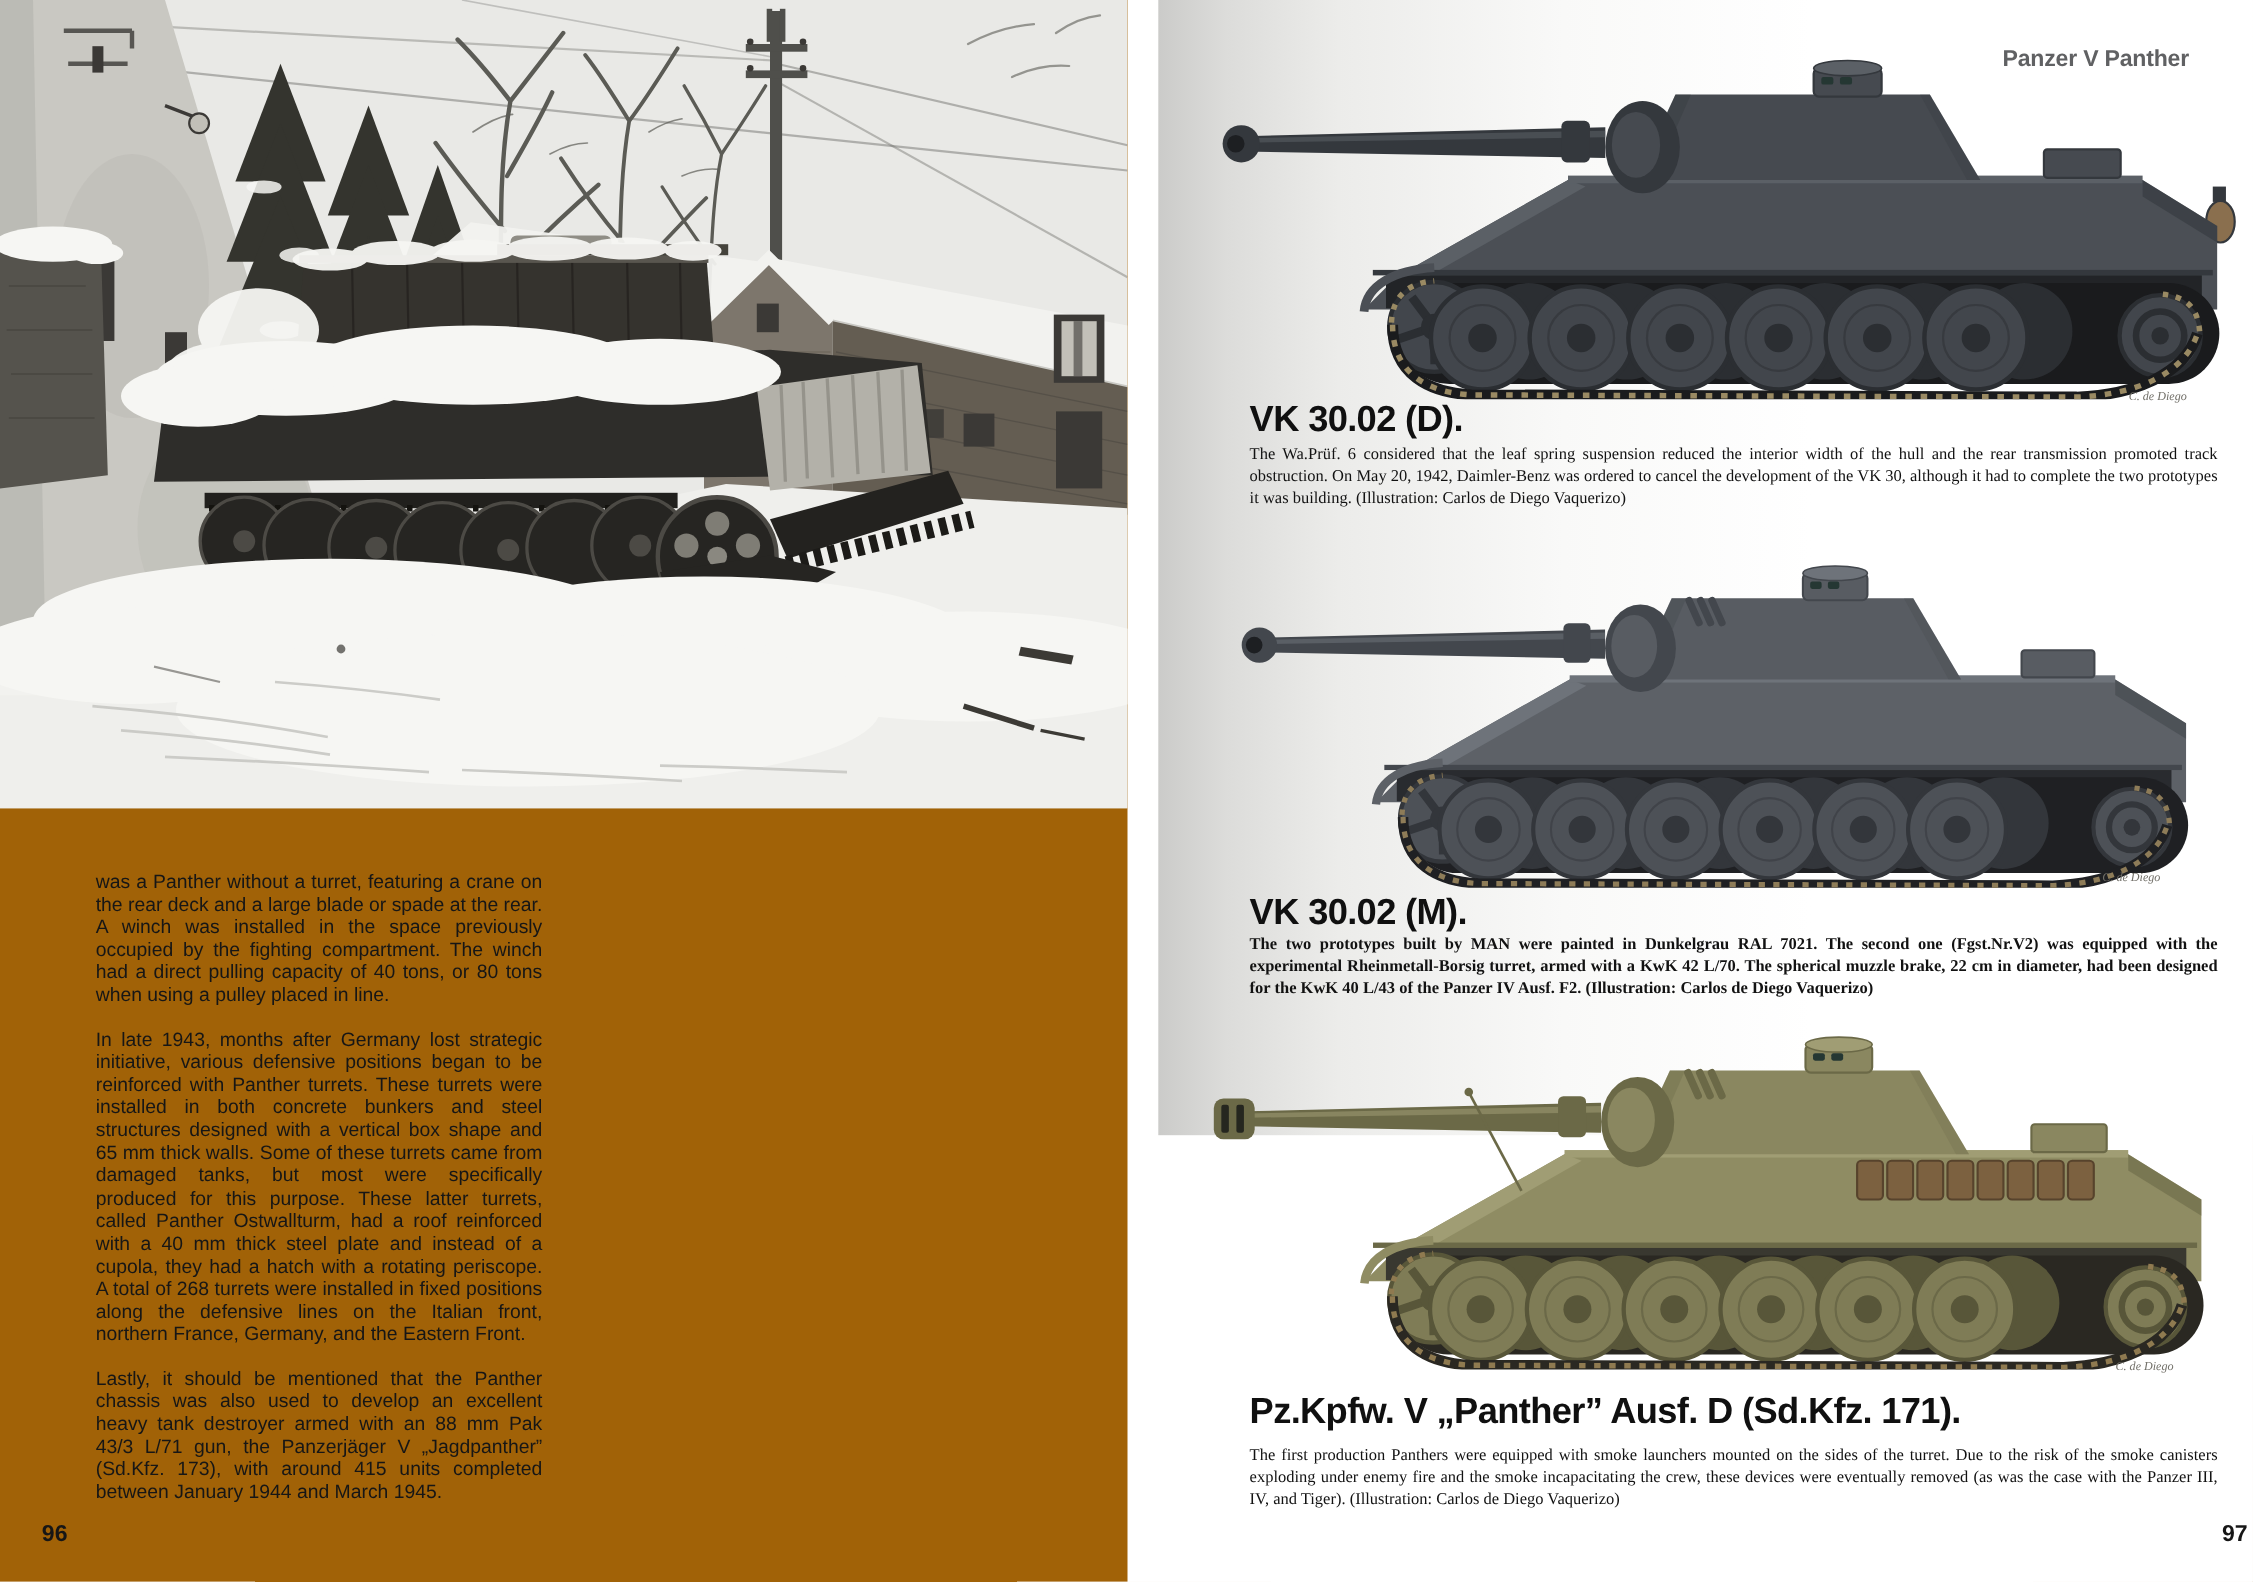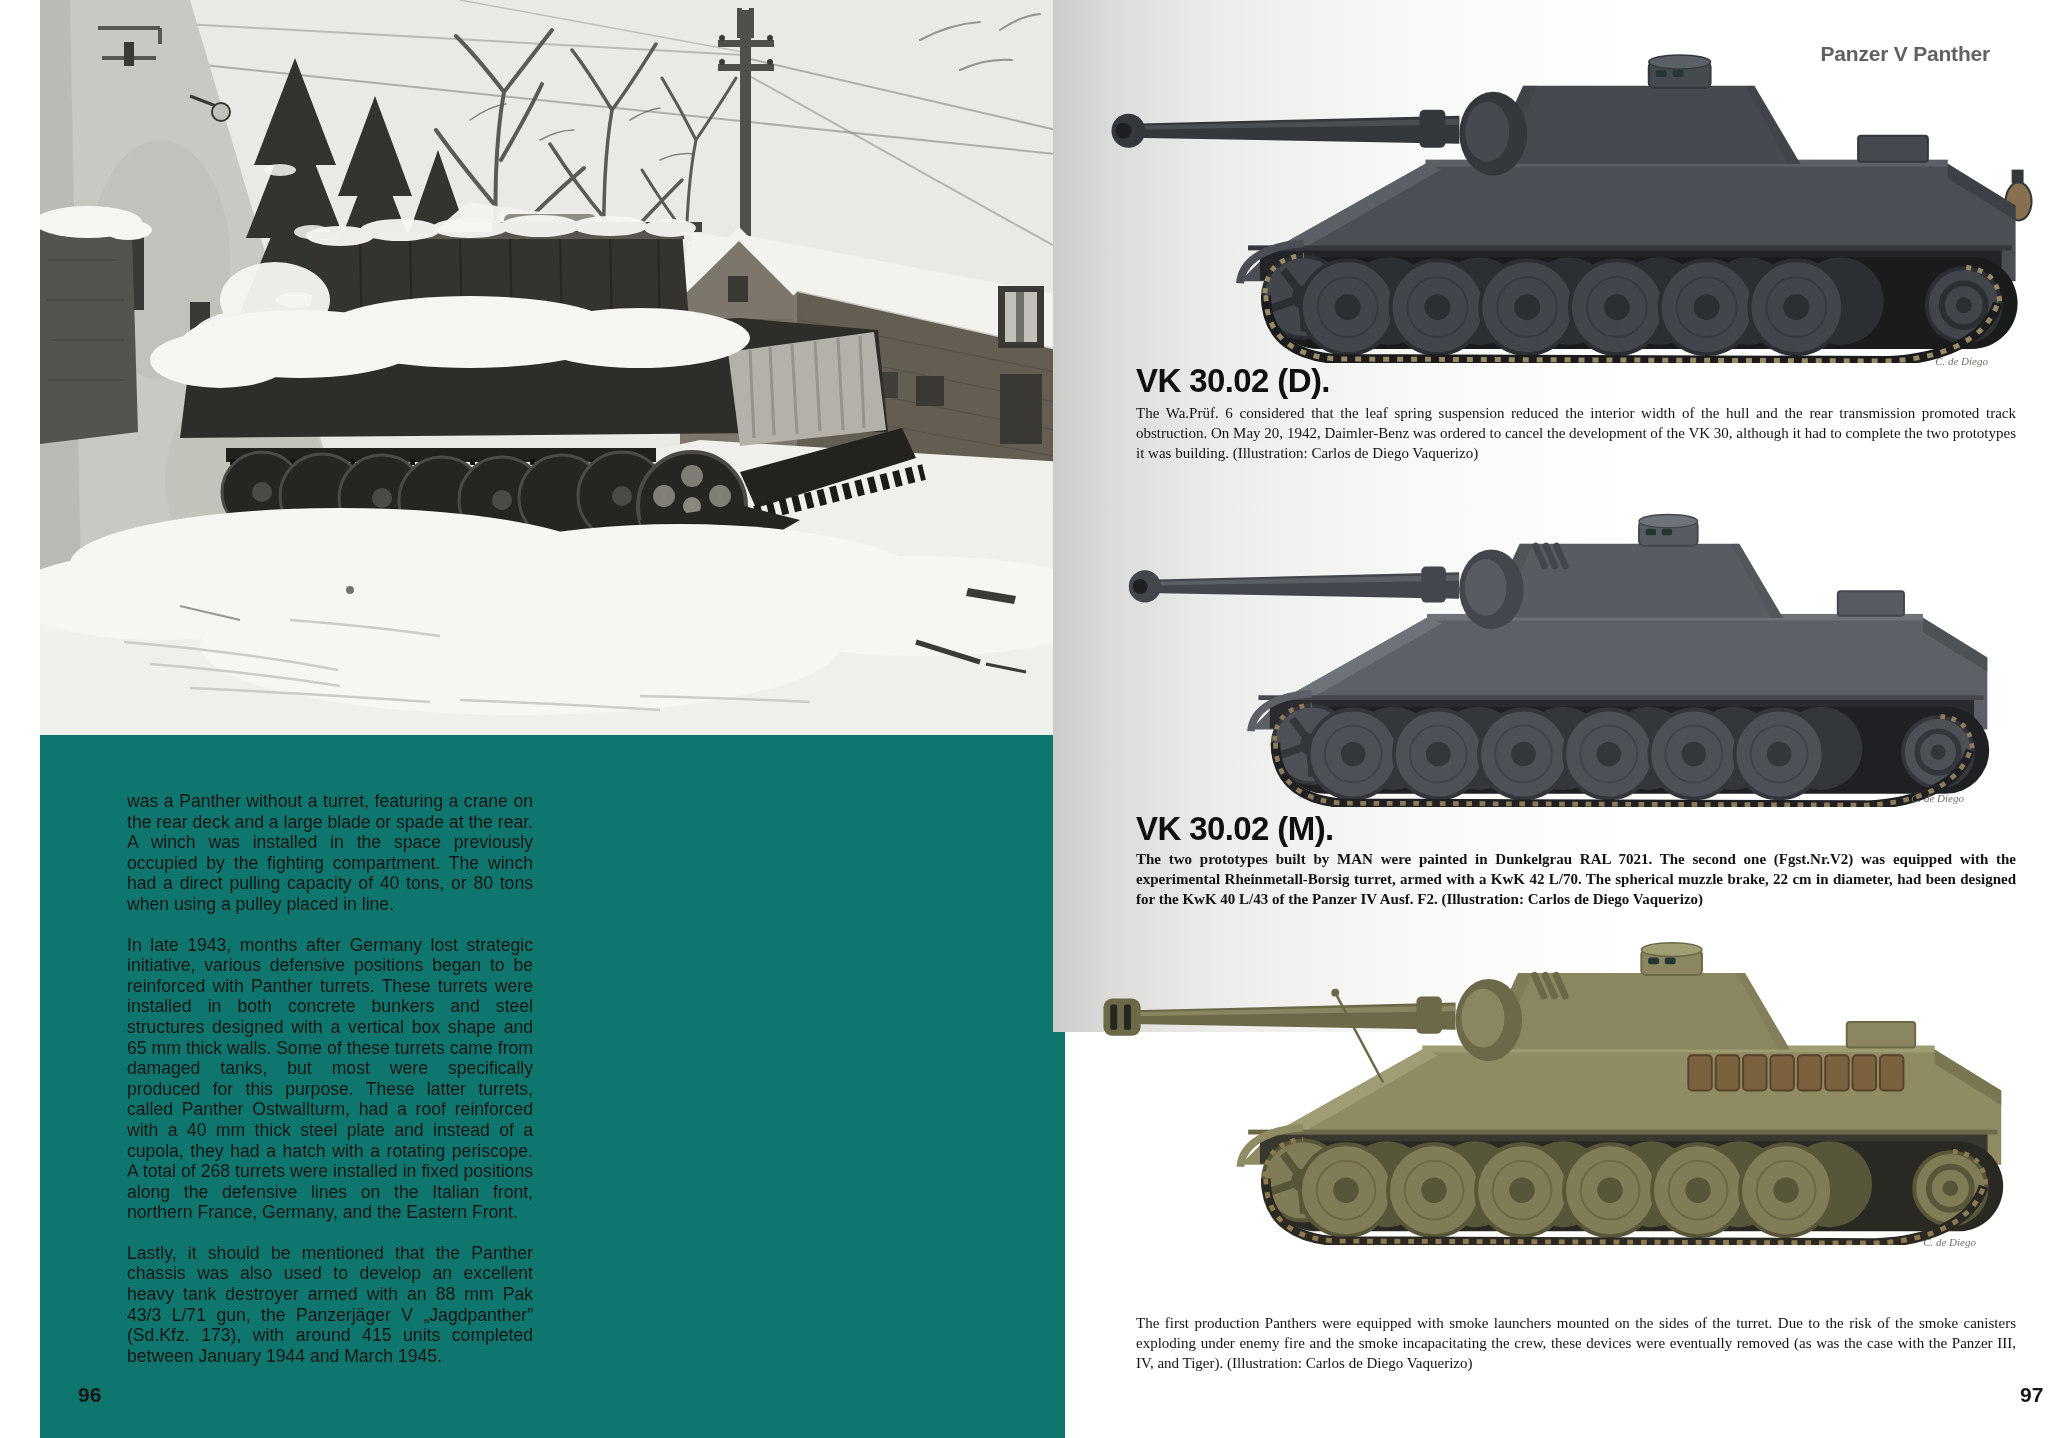--- a/index.html
+++ b/index.html
@@ -2,21 +2,21 @@
 <html style="--ph-sky: #e9e9e6; --ph-wires: #73736f; --ph-wall: #c9c8c2; --ph-wall_shade: #aeada7; --ph-opening: #3b3936; --ph-stone_wall: #55534d; --ph-conifer: #34342e; --ph-branch: #5b5b55; --ph-pole: #4f4f4b; --ph-gable_brick: #7d766c; --ph-barn_brick: #645d52; --ph-roof_snow: #f2f2ef; --ph-window_light: #c2c0b8; --ph-wreck_dark: #2e2d2a; --ph-tarp: #b3b1a9; --ph-wood_box: #35332e; --ph-wheel: #262522; --ph-wheel_rim: #4c4a45; --ph-snow: #efefec; --ph-snow_bright: #f6f6f3; --ph-snow_shade: #c8c8c4; --ph-debris: #3c3a35;"><head>
 <meta charset="utf-8">
 <style>
   html,body{margin:0;padding:0;background:#ffffff;}
   body{width:2048px;height:1438px;overflow:hidden;font-family:"Liberation Sans",sans-serif;color:#1a1a1a;}
   .spread{position:relative;width:2048px;height:1438px;background:#ffffff;}
 
   
   .page-right{position:absolute;left:1025px;top:0;width:1023px;height:1032px;
     background:linear-gradient(90deg,#cbcbc9 0%,#dcdcda 6%,#ececea 16%,#f9f9f8 36%,#ffffff 58%);margin-left:28px;}
-  .page-left{position:absolute;left:0;top:0;width:1025px;height:1438px;background:#0f766e;margin-left:40px;}
+  .page-left{position:absolute;left:0;top:0;width:1025px;height:1438px;background:#a16207;}
 
   figure{margin:0;padding:0;}
   .photo-wrap{position:absolute;left:0;top:0;width:1025px;height:735px;}
 
   .body-col{position:absolute;left:87px;top:791px;width:406px;font-size:17.6px;line-height:20.6px;
     text-align:justify;color:#161616;}
   .body-col p{margin:0 0 20px 0;}
 
   .caption-col{position:absolute;left:533px;top:790px;width:414px;font-family:"Liberation Serif",serif;
     font-size:15.5px;line-height:18.6px;text-align:justify;color:#141414;}
@@ -469,18 +469,19 @@
             <circle cx="708" cy="262" r="13" fill="#585639"></circle>
             <path d="M176,250 C176,296 210,312 248,314 L800,316 C852,314 898,296 910,258" fill="none" stroke="#2a2822" stroke-width="10"></path>
             <path d="M176,250 C176,296 210,312 248,314 L800,316 C852,314 898,296 910,258" fill="none" stroke="#8f7a50" stroke-width="5" stroke-dasharray="6 8"></path>
             <path d="M175,248 C176,224 190,212 214,210" fill="none" stroke="#8f7a50" stroke-width="5" stroke-dasharray="5 7"></path>
             <path d="M912,256 C910,232 898,224 876,222" fill="none" stroke="#8f7a50" stroke-width="5" stroke-dasharray="5 7"></path>
             <path d="M150,238 C152,214 178,200 214,198" fill="none" stroke="#8f8c63" stroke-width="8"></path>
           </g>
         </svg>
     </figure>
     <span class="credit cr3">C. de Diego</span>
+    <h2 class="fig-title ft3">Pz.Kpfw. V „Panther” Ausf. D (Sd.Kfz. 171).</h2>
     <p class="fig-caption fc3">The first production Panthers were equipped with smoke launchers mounted on the sides of the turret. Due to the risk of the smoke canisters exploding under enemy fire and the smoke incapacitating the crew, these devices were eventually removed (as was the case with the Panzer III, IV, and Tiger). (Illustration: Carlos de Diego Vaquerizo)</p>
 
     <div class="page-number pn-right">97</div>
   </section>
 
 </div>
 
 </body></html>

